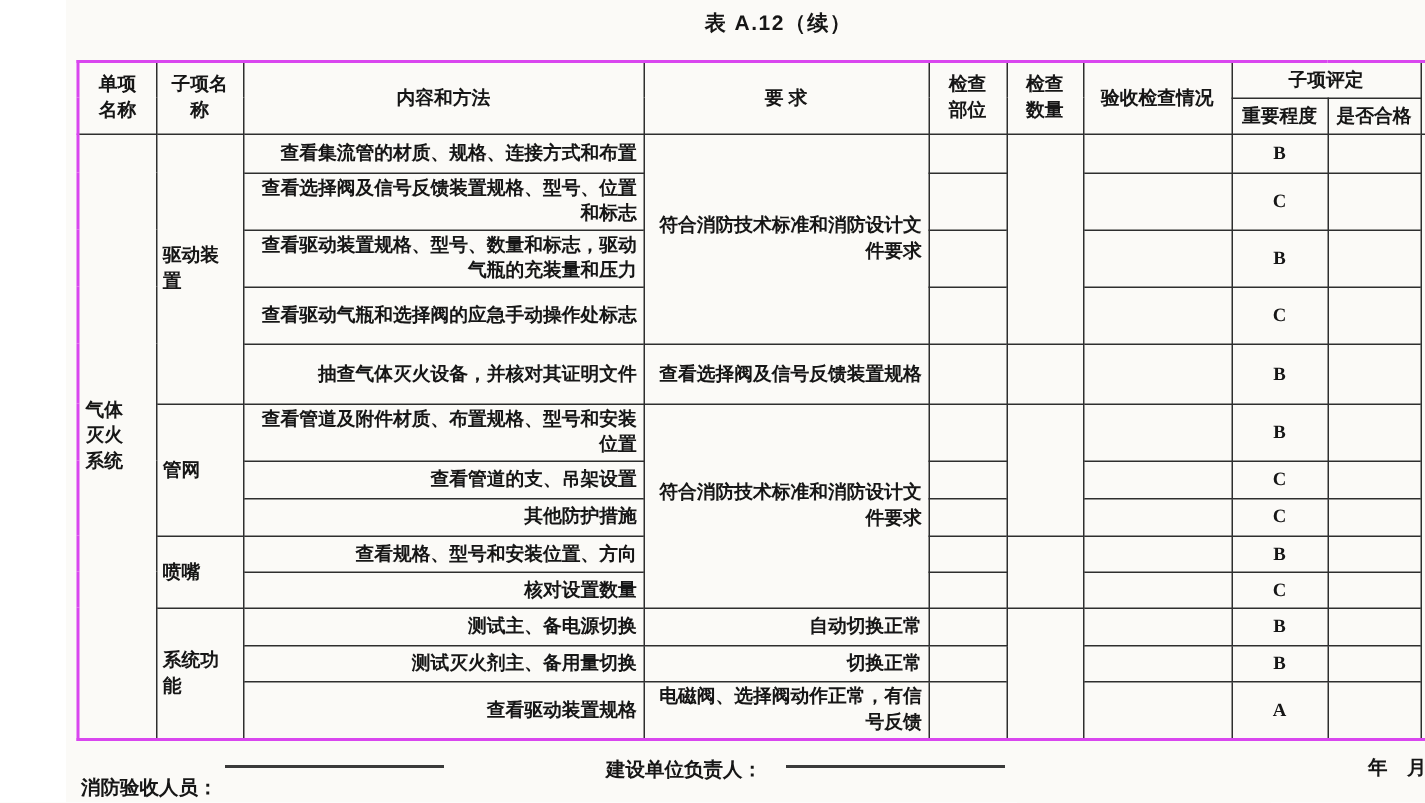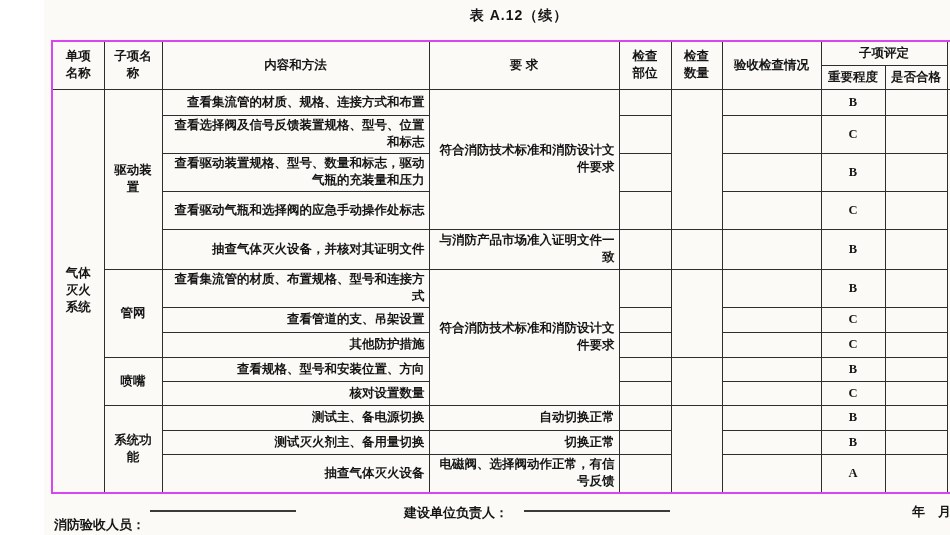--- a/index.html
+++ b/index.html
@@ -27,21 +27,21 @@
   table.form th, table.form td{
     border:1px solid #2e2e2e;
     font-size:12.5px;
     font-weight:700;
     padding:1px 4px;
     line-height:1.35;
     overflow:hidden;
     vertical-align:middle;
   }
   th{text-align:center;font-weight:700;}
-  .c{text-align:center;}
+  .c{text-align:left;}
   .l{text-align:right;}
   .pre{white-space:pre-line;}
   .grade{
     font-family:"Liberation Serif","DejaVu Serif",serif;
     font-size:13.5px;font-weight:400;text-align:center;
   }
   .footer{
     position:absolute;top:501px;left:0;width:950px;
     font-size:13px;font-weight:700;
   }
@@ -128,31 +128,31 @@
     <tr style="height:38px">
       <td class="l">查看驱动气瓶和选择阀的应急手动操作处标志</td>
       <td></td>
       <td></td>
       <td class="grade">C</td>
       <td></td>
     </tr>
 
     <tr style="height:40px">
       <td class="l">抽查气体灭火设备，并核对其证明文件</td>
-      <td class="l">与消防产品市场准入证明文件一致</td>
+      <td class="l">查看选择阀及信号反馈装置规格</td>
       <td></td>
       <td></td>
       <td></td>
       <td class="grade">B</td>
       <td></td>
     </tr>
 
     <tr style="height:38px">
       <td rowspan="3" class="c">管网</td>
-      <td class="l">查看集流管的材质、布置规格、型号和连接方式</td>
+      <td class="l">查看管道及附件材质、布置规格、型号和安装位置</td>
       <td rowspan="5" class="l">符合消防技术标准和消防设计文件要求</td>
       <td></td>
       <td rowspan="3"></td>
       <td></td>
       <td class="grade">B</td>
       <td></td>
     </tr>
 
     <tr style="height:25px">
       <td class="l">查看管道的支、吊架设置</td>
@@ -202,21 +202,21 @@
     <tr style="height:24px">
       <td class="l">测试灭火剂主、备用量切换</td>
       <td class="l">切换正常</td>
       <td></td>
       <td></td>
       <td class="grade">B</td>
       <td></td>
     </tr>
 
     <tr style="height:39px">
-      <td class="l">抽查气体灭火设备</td>
+      <td class="l">查看驱动装置规格</td>
       <td class="l">电磁阀、选择阀动作正常，有信号反馈</td>
       <td></td>
       <td></td>
       <td class="grade">A</td>
       <td></td>
     </tr>
   </tbody>
     </table>
 
   <div class="footer">

